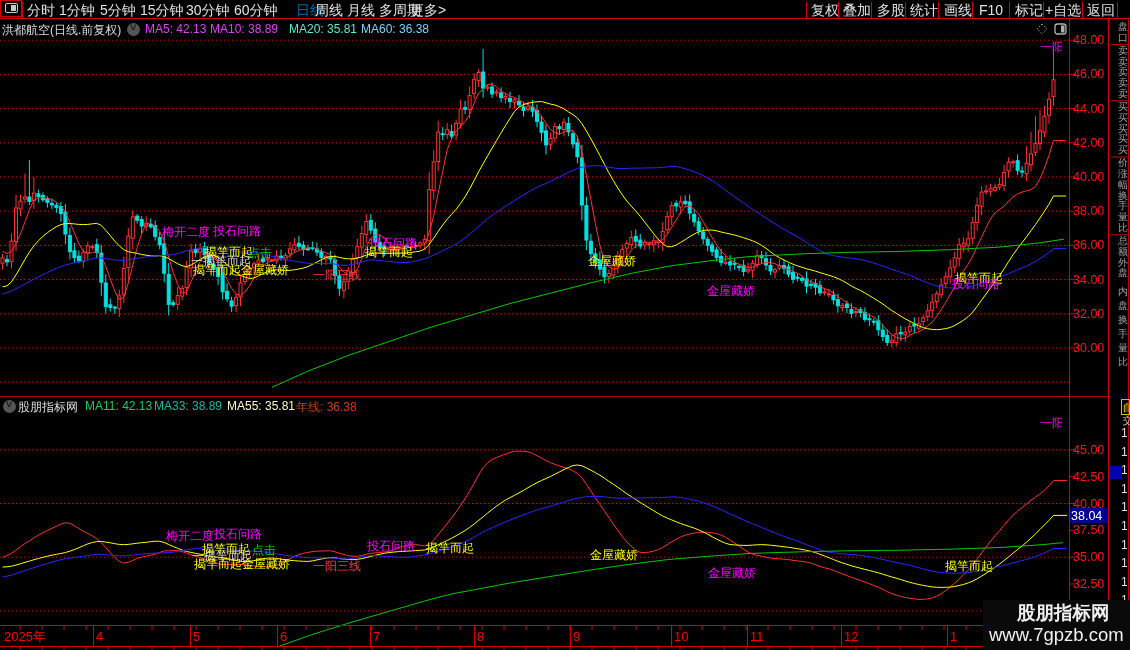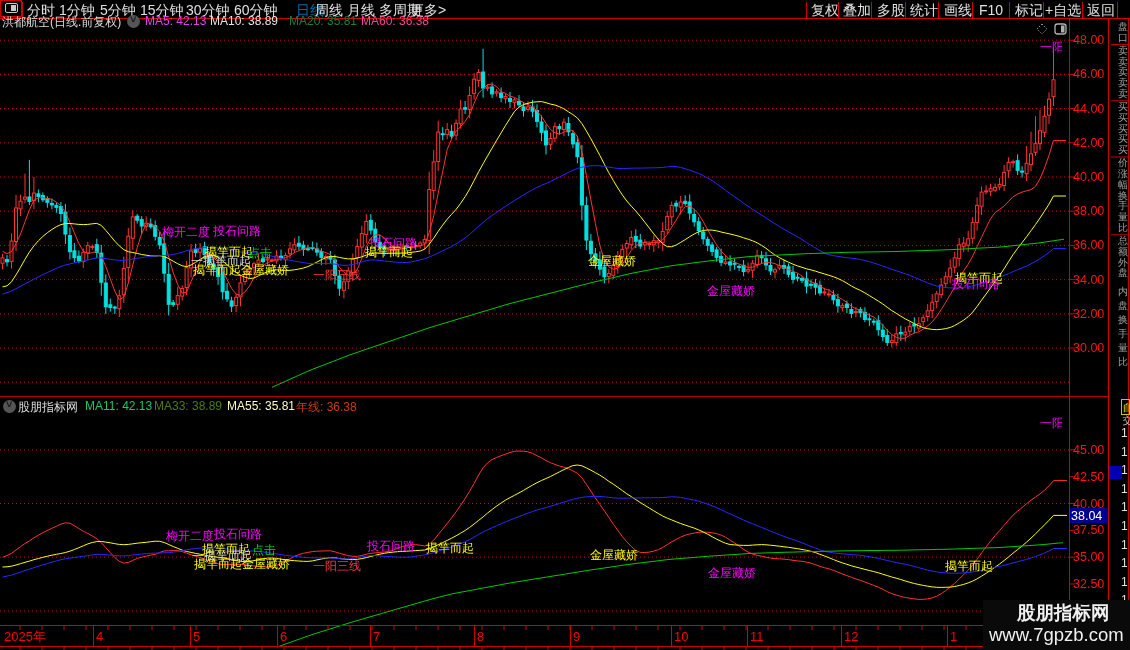--- a/index.html
+++ b/index.html
@@ -1,18 +1,18 @@
 <!DOCTYPE html>
 <html><head><meta charset="utf-8">
 <style>
 *{margin:0;padding:0;box-sizing:border-box}
 body{width:1130px;height:650px;background:#000;font-family:"Liberation Sans",sans-serif;overflow:hidden;position:relative}
 .menu{position:absolute;top:0;left:0;width:1130px;height:17px;color:#e0e0e0;font-size:14px}
 .menu span{position:absolute;top:2px;white-space:nowrap}
-.title{position:absolute;top:14px;left:0;width:1130px;height:15px;font-size:12px}
+.title{position:absolute;top:22px;left:0;width:1130px;height:15px;font-size:12px}
 .title span{position:absolute;top:0;white-space:nowrap}
 svg{position:absolute;top:0;left:0;font-family:"Liberation Sans",sans-serif}
 .vsep{position:absolute;top:0;width:1px;height:17px;background:#d00000}
 </style></head>
 <body>
 <svg width="1130" height="650" viewBox="0 0 1130 650">
 <defs>
       <clipPath id="clipA">
         <rect x="1035" y="38" width="27" height="16"></rect>
       </clipPath>
@@ -901,24 +901,24 @@
  <span class="vsep" style="left:1117px"></span>
  <span style="left:0px;top:0px;width:22px;height:17px;border:1px solid #d00000"></span>
  <span style="left:5px;top:3px;width:13px;height:10px;border:1px solid #c8c8c8;border-radius:2px"></span>
  <span style="left:11px;top:5px;width:5px;height:6px;background:#c8c8c8"></span>
 </div>
 <div class="title">
  <span style="left:2px;color:#dcdcdc">洪都航空(日线.前复权)</span>
  <span style="left:127px;top:1px;width:13px;height:13px;background:#555;border-radius:50%"></span>
  <span style="left:130px;top:-1px;color:#1a1a1a;font-size:11px;font-weight:bold">˅</span>
  <span style="left:145px;color:#d946ef">MA5: 42.13</span>
- <span style="left:210px;color:#e5e5e5">MA10: 38.89</span>
- <span style="left:289px;color:#15803d">MA20: 35.81</span>
- <span style="left:361px;color:#ec4899">MA60: 36.38</span>
+ <span style="left:210px;color:#d946ef">MA10: 38.89</span>
+ <span style="left:289px;color:#5eead4">MA20: 35.81</span>
+ <span style="left:361px;color:#7dd3fc">MA60: 36.38</span>
 </div>
 <div class="title" style="top:399px">
  <span style="left:3px;top:1px;width:13px;height:13px;background:#555;border-radius:50%"></span>
  <span style="left:6px;top:-1px;color:#1a1a1a;font-size:11px;font-weight:bold">˅</span>
  <span style="left:18px;color:#dcdcdc">股朋指标网</span>
  <span style="left:85px;color:#22c55e">MA11: 42.13</span>
- <span style="left:154px;color:#4d7c0f">MA33: 38.89</span>
+ <span style="left:154px;color:#14b8a6">MA33: 38.89</span>
  <span style="left:227px;color:#fef9c3">MA55: 35.81</span>
  <span style="left:296px;color:#c2410c">年线: 36.38</span>
 </div>
 </body></html>

